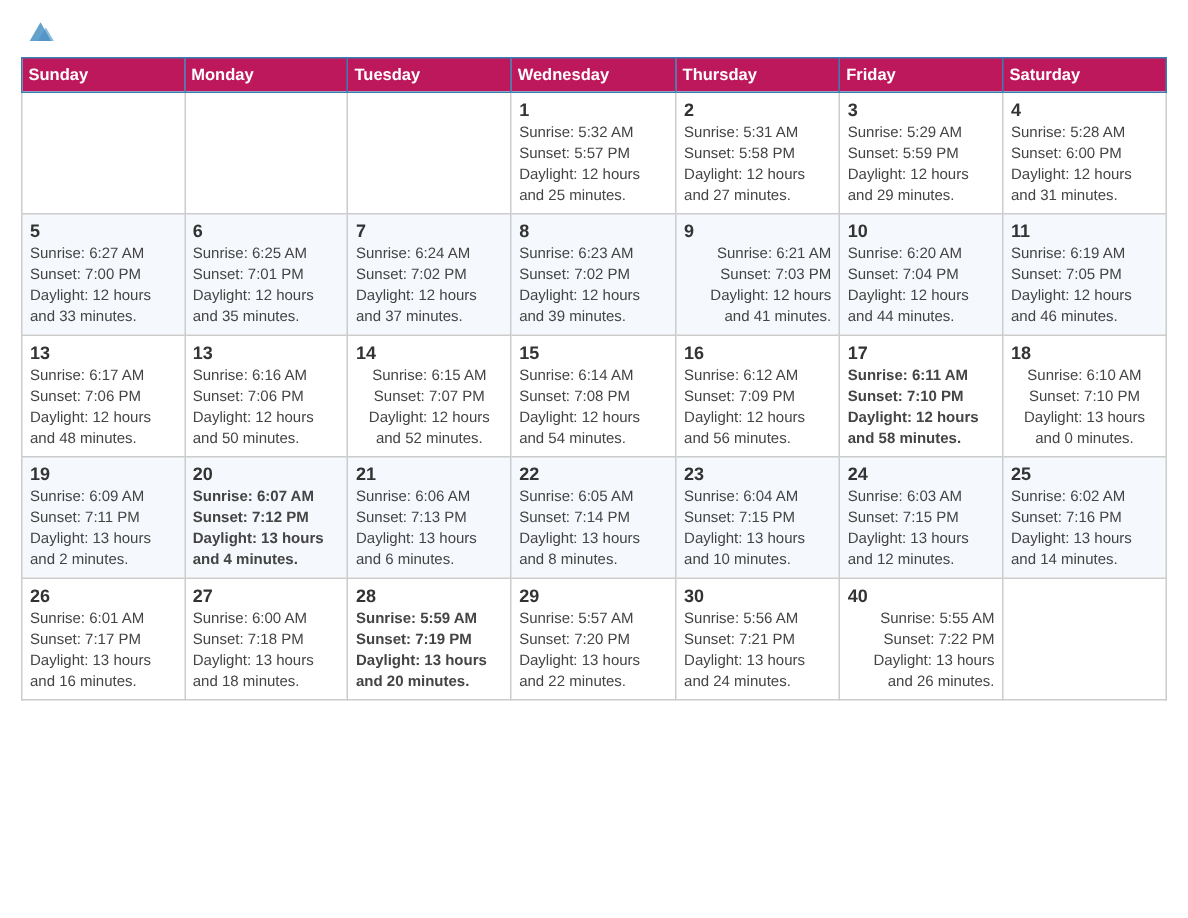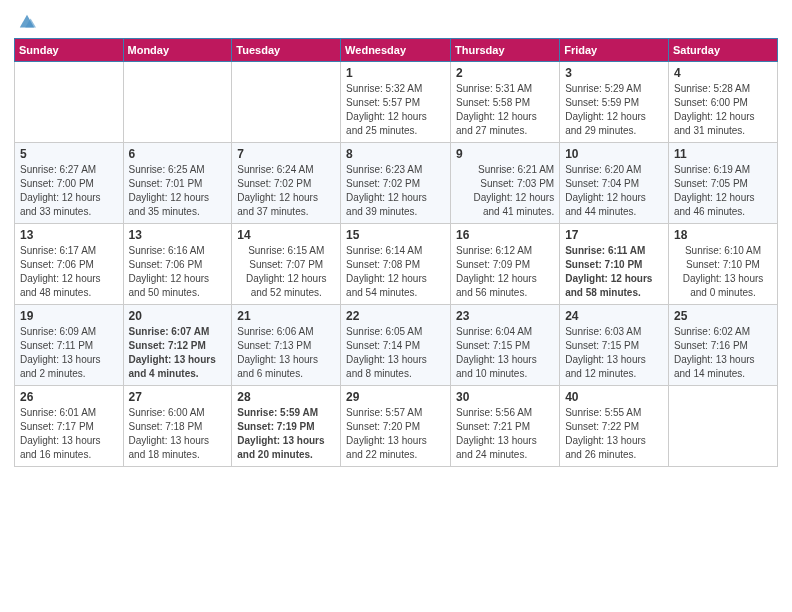--- a/index.html
+++ b/index.html
@@ -344,21 +344,21 @@
           </td>
           <td>
             <span class="day-num">30</span>
             <div class="day-info" style="white-space: pre-line;">Sunrise: 5:56 AM
 Sunset: 7:21 PM
 Daylight: 13 hours
 and 24 minutes.</div>
           </td>
           <td>
             <span class="day-num">40</span>
-            <div class="day-info" style="white-space: pre-line;">Sunrise: 5:55 AM
+            <div class="day-info" style="white-space: pre-line; text-align: right;">Sunrise: 5:55 AM
 Sunset: 7:22 PM
 Daylight: 13 hours
 and 26 minutes.</div>
           </td>
           <td class="empty-cell"></td>
         </tr>
       </tbody>
   </table>
 </div>
 

